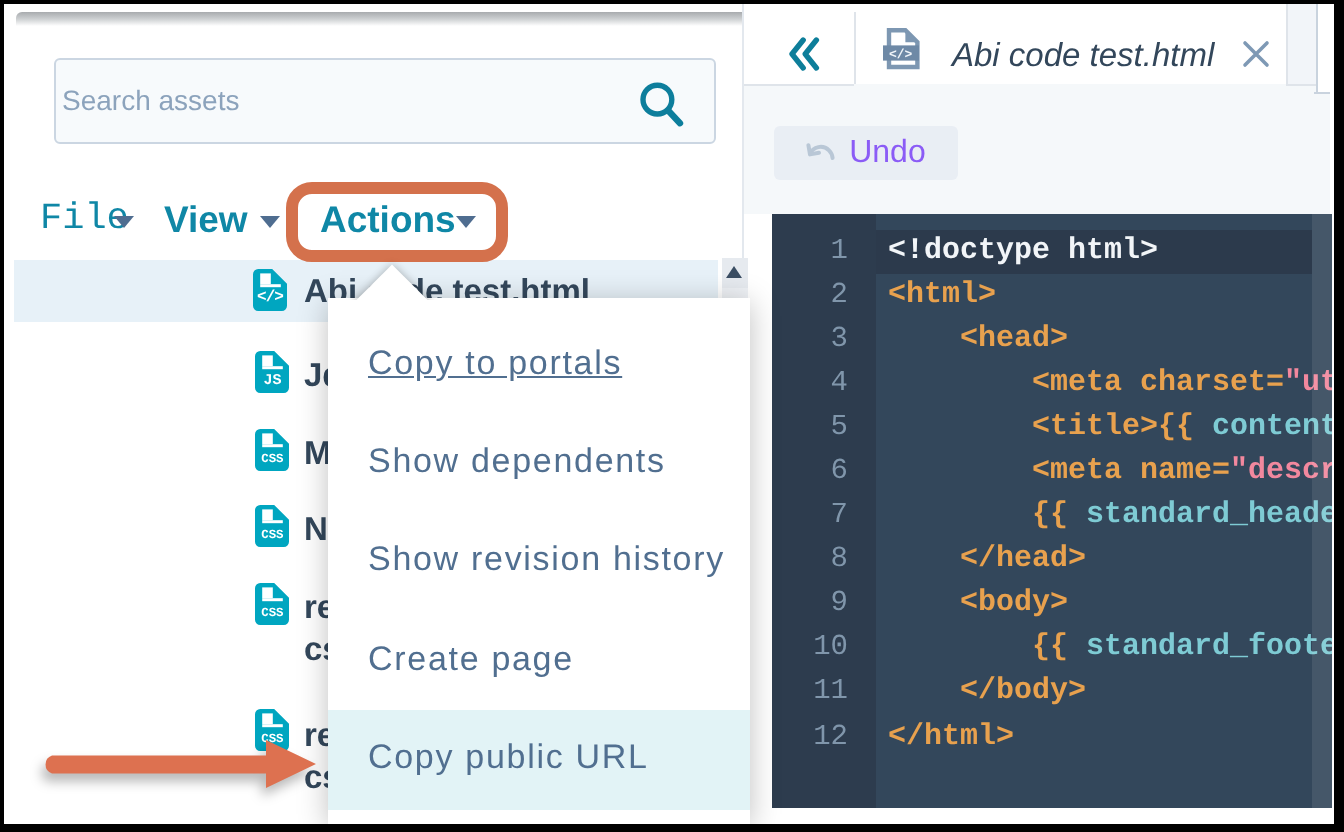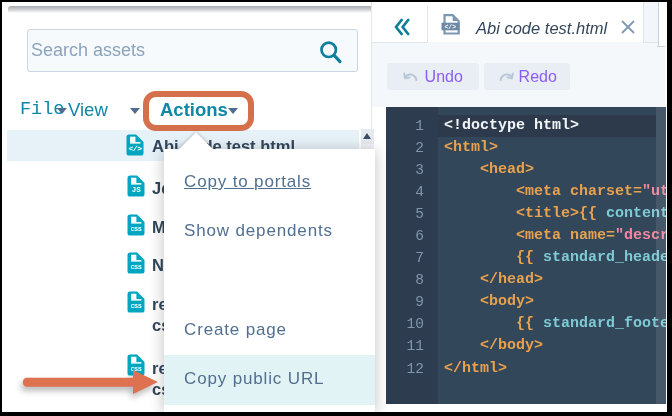--- a/index.html
+++ b/index.html
@@ -15,21 +15,21 @@
   #f-bottom { left:0; top:412px; width:672px; height:4px; background:#000; z-index:50; }
 
   
   #topshadow { left:8px; top:6px; width:364px; height:7px;
     background:linear-gradient(to bottom, #a8abae 0%, #cdd0d2 50%, rgba(255,255,255,0) 100%);
     border-top-left-radius:3px; }
   #divider { left:371px; top:2px; width:1px; height:410px; background:#e3e8ee; }
 
   #searchbox { left:27px; top:29px; width:331px; height:43px; background:#f7fafc;
     border:1px solid #cbd6e2; border-radius:3px; }
-  #searchtext { left:31px; top:40.5px; font-size:18px; line-height:19px; color:#8ca3bc; }
+  #searchtext { left:31px; top:40.5px; font-size:14px; line-height:19px; color:#8ca3bc; }
   #mag { left:320px; top:41px; }
 
   .mlink { font-size:18.5px; color:#0f87a6; }
   .caret { width:0; height:0; border-left:5.5px solid transparent; border-right:5.5px solid transparent;
            border-top:6px solid #4f6d90; }
   #oring { left:143px; top:91px; width:111px; height:39.5px; border:6.2px solid #d4714c; border-radius:13px; z-index:5; }
 
   
   #row1hl { left:7px; top:130px; width:352px; height:31px; background:#e7f1f8; }
   .fname { font-size:16.5px; line-height:21px; font-weight:bold; color:#33475b; }
@@ -91,21 +91,21 @@
 
   <div class="abs" id="searchbox"></div>
   <div class="abs" id="searchtext">Search assets</div>
   <svg class="abs" id="mag" width="23" height="23" viewBox="0 0 23 23">
     <circle cx="8.7" cy="8.8" r="7.2" fill="none" stroke="#0d7e9c" stroke-width="2.7"></circle>
     <line x1="14.2" y1="14.4" x2="20" y2="20.6" stroke="#0d7e9c" stroke-width="3.2" stroke-linecap="round"></line>
   </svg>
 
   <div class="abs mlink" style="left:20px; top:99px;font-family:Liberation Mono, monospace;">File</div>
   <div class="abs caret" style="left:57px; top:108px;"></div>
-  <div class="abs mlink" style="left:68px; top:99px;">View</div>
+  <div class="abs mlink" style="left:82px; top:99px;font-weight:bold;">View</div>
   <div class="abs caret" style="left:130px; top:108px;"></div>
   <div class="abs mlink" style="left:160px; top:99px;font-weight:bold;">Actions</div>
   <div class="abs caret" style="left:228px; top:107.5px;"></div>
   <div class="abs" id="oring"></div>
 
   <div class="abs" id="row1hl"></div>
   <div class="abs" id="scrolltrack"></div>
   <div class="abs" id="scrollbtn">
       <div class="tri"></div>
     </div>
@@ -158,20 +158,21 @@
   </svg>
   <div class="abs fname" style="left:152px; top:357.8px;">responsive<br>css file2.css</div>
 
   <div class="abs" id="beakclip">
       <div id="beak"></div>
     </div>
   <div class="abs" id="menu">
     <div id="mi5bg"></div>
     <div class="mitem" style="top:8px;text-decoration:underline;">Copy to portals</div>
     <div class="mitem" style="top:57px;">Show dependents</div>
+    <div class="mitem" style="top:106px;">Show revision history</div>
     <div class="mitem" style="top:204.5px;">Copy public URL</div>
     <div class="mitem" style="top:155.5px;">Create page</div>
   </div>
 
   <svg class="abs" id="arrow" width="142" height="28" viewBox="0 0 142 28">
     <path d="M8 9.7 h107 v-7.7 l25 12 l-25 12 v-7.3 h-107 a4.75 4.75 0 0 1 0 -9 z" fill="#dd7150"></path>
   </svg>
 
   <div class="abs" id="rightbg"></div>
   <div class="abs" id="tabbar"></div>
@@ -195,27 +196,20 @@
   <svg class="abs" style="left:621px; top:20px;" width="14" height="14" viewBox="0 0 14 14">
     <path d="M1.5 1.5 L12.5 12.5 M12.5 1.5 L1.5 12.5" fill="none" stroke="#7e99b5" stroke-width="1.8" stroke-linecap="round"></path>
   </svg>
 
   <div class="btn" id="undobtn">
     <svg width="17" height="12" viewBox="0 0 17 12" style="vertical-align:-1px;">
       <path d="M2 7 C3.5 3.2 8.5 2.2 11.5 5.2 C12.6 6.3 13.2 7.6 13.3 9" fill="none" stroke="#b9c7d6" stroke-width="2" stroke-linecap="round"></path>
       <path d="M1.2 2.6 L2 7.2 L6.5 6.4" fill="none" stroke="#b9c7d6" stroke-width="2" stroke-linecap="round" stroke-linejoin="round"></path>
     </svg>
     Undo
-  </div>
-  <div class="btn" id="redobtn">
-    <svg width="17" height="12" viewBox="0 0 17 12" style="vertical-align:-1px;">
-      <path d="M15 7 C13.5 3.2 8.5 2.2 5.5 5.2 C4.4 6.3 3.8 7.6 3.7 9" fill="none" stroke="#b9c7d6" stroke-width="2" stroke-linecap="round"></path>
-      <path d="M15.8 2.6 L15 7.2 L10.5 6.4" fill="none" stroke="#b9c7d6" stroke-width="2" stroke-linecap="round" stroke-linejoin="round"></path>
-    </svg>
-    Redo
   </div>
 
   <div class="abs" id="editor">
     <div id="gutter"></div>
     <div id="activeline" style="position:absolute; left:52px; top:7.5px; width:218px; height:22.1px; background:#2c3a4c;"></div>
     <div id="lnums">1<br>2<br>3<br>4<br>5<br>6<br>7<br>8<br>9<br>10<br>11<br>12</div>
     <div id="code"><span class="cw">&lt;!doctype html&gt;</span>
 <span class="co">&lt;html&gt;</span>
 <span class="co">    &lt;head&gt;</span>
 <span class="co">        &lt;meta charset=</span><span class="cp">"utf-8"</span>

